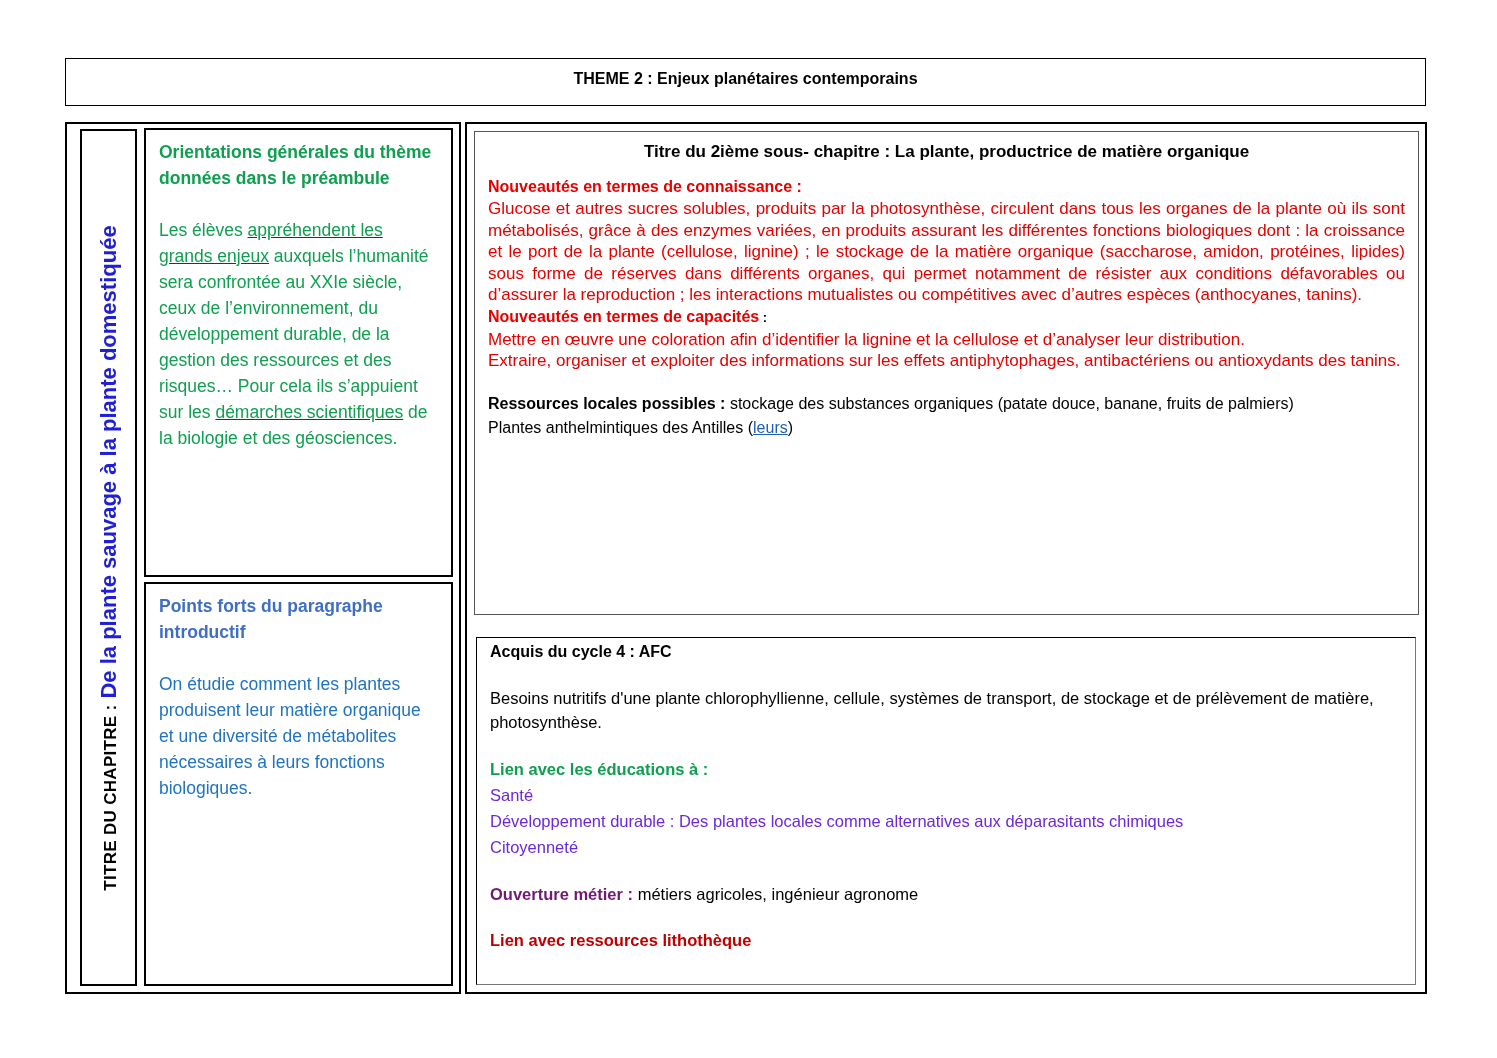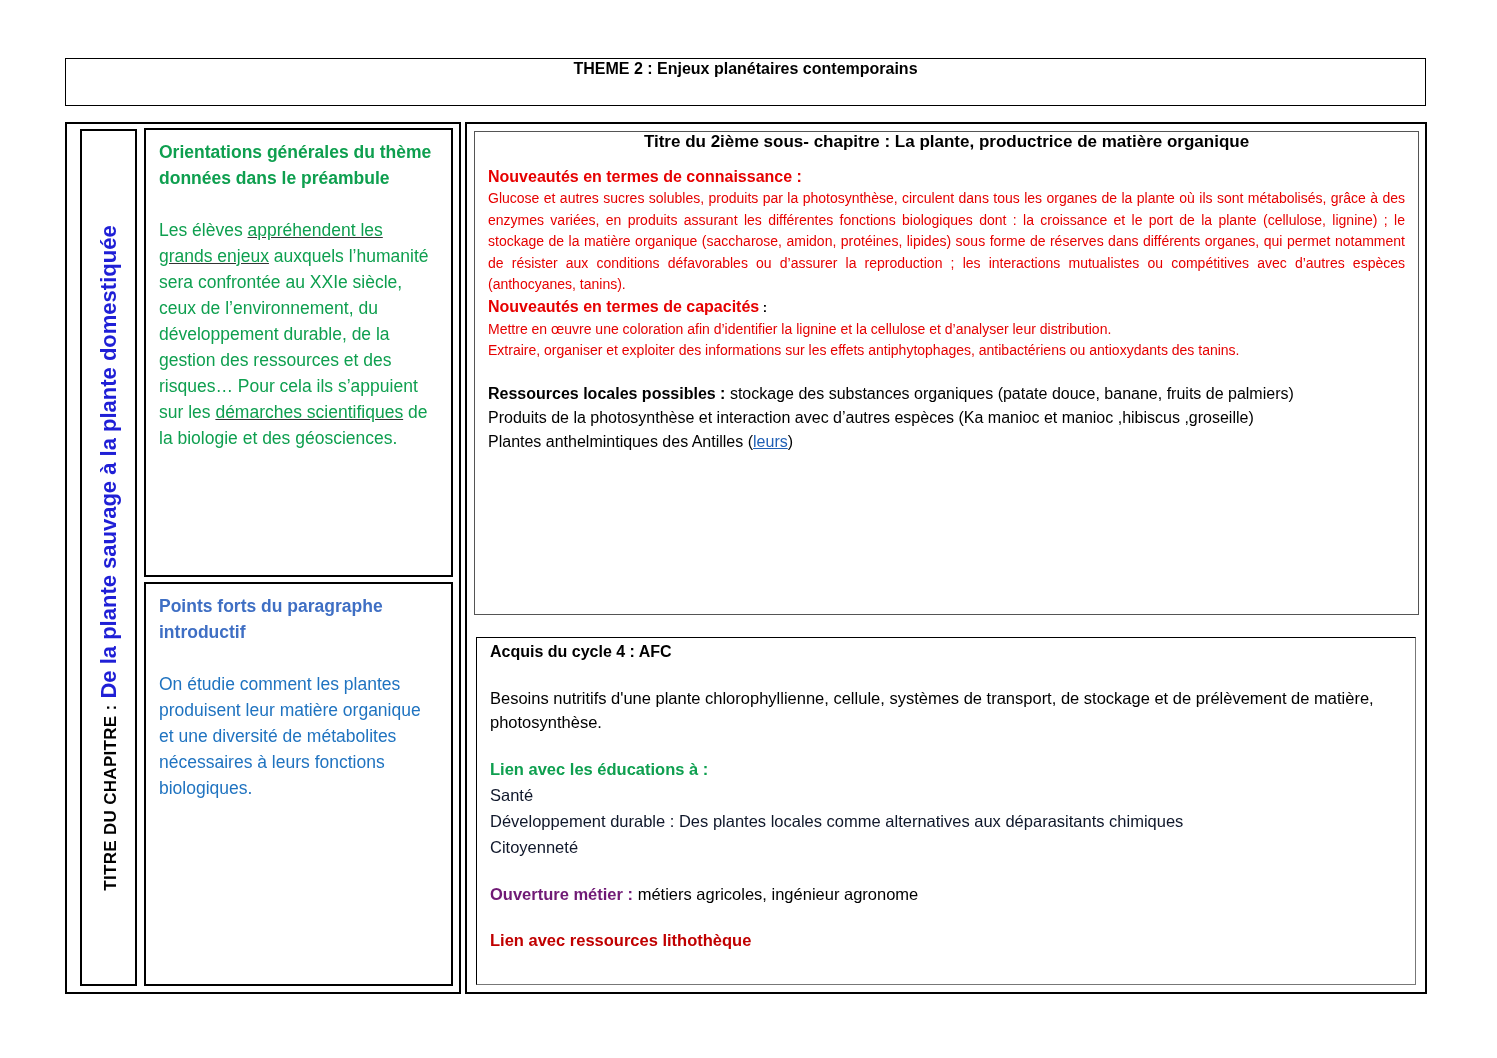--- a/index.html
+++ b/index.html
@@ -1,50 +1,50 @@
 <!DOCTYPE html>
 <html><head>
 <meta charset="utf-8">
 <style>
   html, body { margin:0; padding:0; background:#ffffff; }
   body { width:1497px; height:1058px; position:relative; overflow:hidden;
          font-family:"Liberation Sans", sans-serif; color:#000; }
   .abs { position:absolute; box-sizing:border-box; }
   .theme-box { left:65px; top:58px; width:1361px; height:48px; border:1.5px solid #000;
-               text-align:center; font-weight:bold; font-size:16px; padding-top:1px; }
+               text-align:center; font-weight:bold; font-size:16px; padding-top:11px; }
   .left-outer { left:65px; top:122px; width:396px; height:872px; border:2.5px solid #000; }
   .right-outer { left:465px; top:122px; width:962px; height:872px; border:2.5px solid #000; }
   .vtitle-box { left:80px; top:129px; width:57px; height:857px; border:2px solid #000; }
   .vtitle { position:absolute; left:50%; top:50%; transform:translate(-50%,-50%) rotate(-90deg);
             white-space:nowrap; display:flex; align-items:baseline; }
   .vtitle .lbl { font-weight:bold; font-size:17px; color:#000; letter-spacing:0.3px; }
   .vtitle .ttl { font-weight:bold; font-size:22px; color:#1f1fd6; margin-left:6px; }
   .orient-box { left:144px; top:128px; width:309px; height:449px; border:2px solid #000;
                 padding:9px 12px 0 13px; color:#0e9f4f; font-size:17.5px; line-height:26px; }
   .points-box { left:144px; top:582px; width:309px; height:404px; border:2px solid #000;
                 padding:9px 12px 0 13px; color:#1f73c0; font-size:17.5px; line-height:26px; }
   .points-box .head { color:#3f6fc4; font-weight:bold; }
   .orient-box .head { font-weight:bold; }
   .gap { height:26px; }
   .ul { text-decoration:underline; text-decoration-color:#333; }
   .sous-box { left:474px; top:131px; width:945px; height:484px; border:1.5px solid #555;
-              padding:0 13px 0 13px; font-size:15.5px; }
+              padding:10px 13px 0 13px; font-size:15.5px; }
   .sous-title { text-align:center; font-weight:bold; font-size:17px; margin-bottom:14px; }
   .red-head { color:#e60000; font-weight:bold; font-size:16px; line-height:22px; }
-  .red-text { color:#e60000; font-size:14px; line-height:21.5px; text-align:justify; }
+  .red-text { color:#e60000; font-size:17px; line-height:21.5px; text-align:justify; }
   .red-text.nj { text-align:left; }
   .purple { color:#7030a0; font-size:16px; line-height:22px; margin-top:12px; }
   .purple b { font-weight:bold; }
   .black-lines { font-size:16px; line-height:24px; margin-top:20px; }
   .lien { color:#1f5fb5; text-decoration:underline; }
   .acquis-box { left:476px; top:637px; width:940px; height:348px; border:1.5px solid #000;
                 border-right-color:#777; border-bottom-color:#777;
                 padding:2px 13px 0 13px; font-size:16.5px; line-height:24px; }
   .acquis-box .hd { font-weight:bold; font-size:16px; }
-  .green { color:#0f172a; }
+  .green { color:#6d28d9; }
   .green-head { color:#0e9f4f; font-weight:bold; }
   .orange { color:#701a75; font-weight:bold; }
   .darkred { color:#c00000; font-weight:bold; }
   .sp2 { height:22px; }
 </style>
 </head>
 <body>
 
 <div class="abs theme-box">
   <span>THEME 2 : Enjeux planétaires contemporains</span>
@@ -81,21 +81,20 @@
   <div class="red-text">Glucose et autres sucres solubles, produits par la photosynthèse, circulent dans tous les organes de la plante où ils sont métabolisés, grâce à des enzymes variées, en produits assurant les différentes fonctions biologiques dont : la croissance et le port de la plante (cellulose, lignine) ; le stockage de la matière organique (saccharose, amidon, protéines, lipides) sous forme de réserves dans différents organes, qui permet notamment de résister aux conditions défavorables ou d’assurer la reproduction ; les interactions mutualistes ou compétitives avec d’autres espèces (anthocyanes, tanins).</div>
   <div class="red-head">
     <span>Nouveautés en termes de capacités</span><span style="color:#000;font-size:13px;"> :</span>
   </div>
   <div class="red-text nj">Mettre en œuvre une coloration afin d’identifier la lignine et la cellulose et d’analyser leur distribution.</div>
   <div class="red-text nj">Extraire, organiser et exploiter des informations sur les effets antiphytophages, antibactériens ou antioxydants des tanins.</div>
   <div class="black-lines">
     <div>
       <b>Ressources locales possibles :</b><span> stockage des substances organiques (patate douce, banane, fruits de palmiers)</span>
     </div>
-    <div>Produits de la photosynthèse et interaction avec d’autres espèces (Ka manioc et manioc ,hibiscus ,groseille)</div>
     <div>
       <span>Plantes anthelmintiques des Antilles  (</span><a class="lien">leurs</a><span>)</span>
     </div>
   </div>
 </div>
 
 <div class="abs acquis-box">
   <div class="hd">Acquis du cycle 4 : AFC</div>
   <div class="sp2"></div>
   <div>Besoins nutritifs d'une plante chlorophyllienne, cellule, systèmes de transport, de stockage et de prélèvement de matière, photosynthèse.</div>

